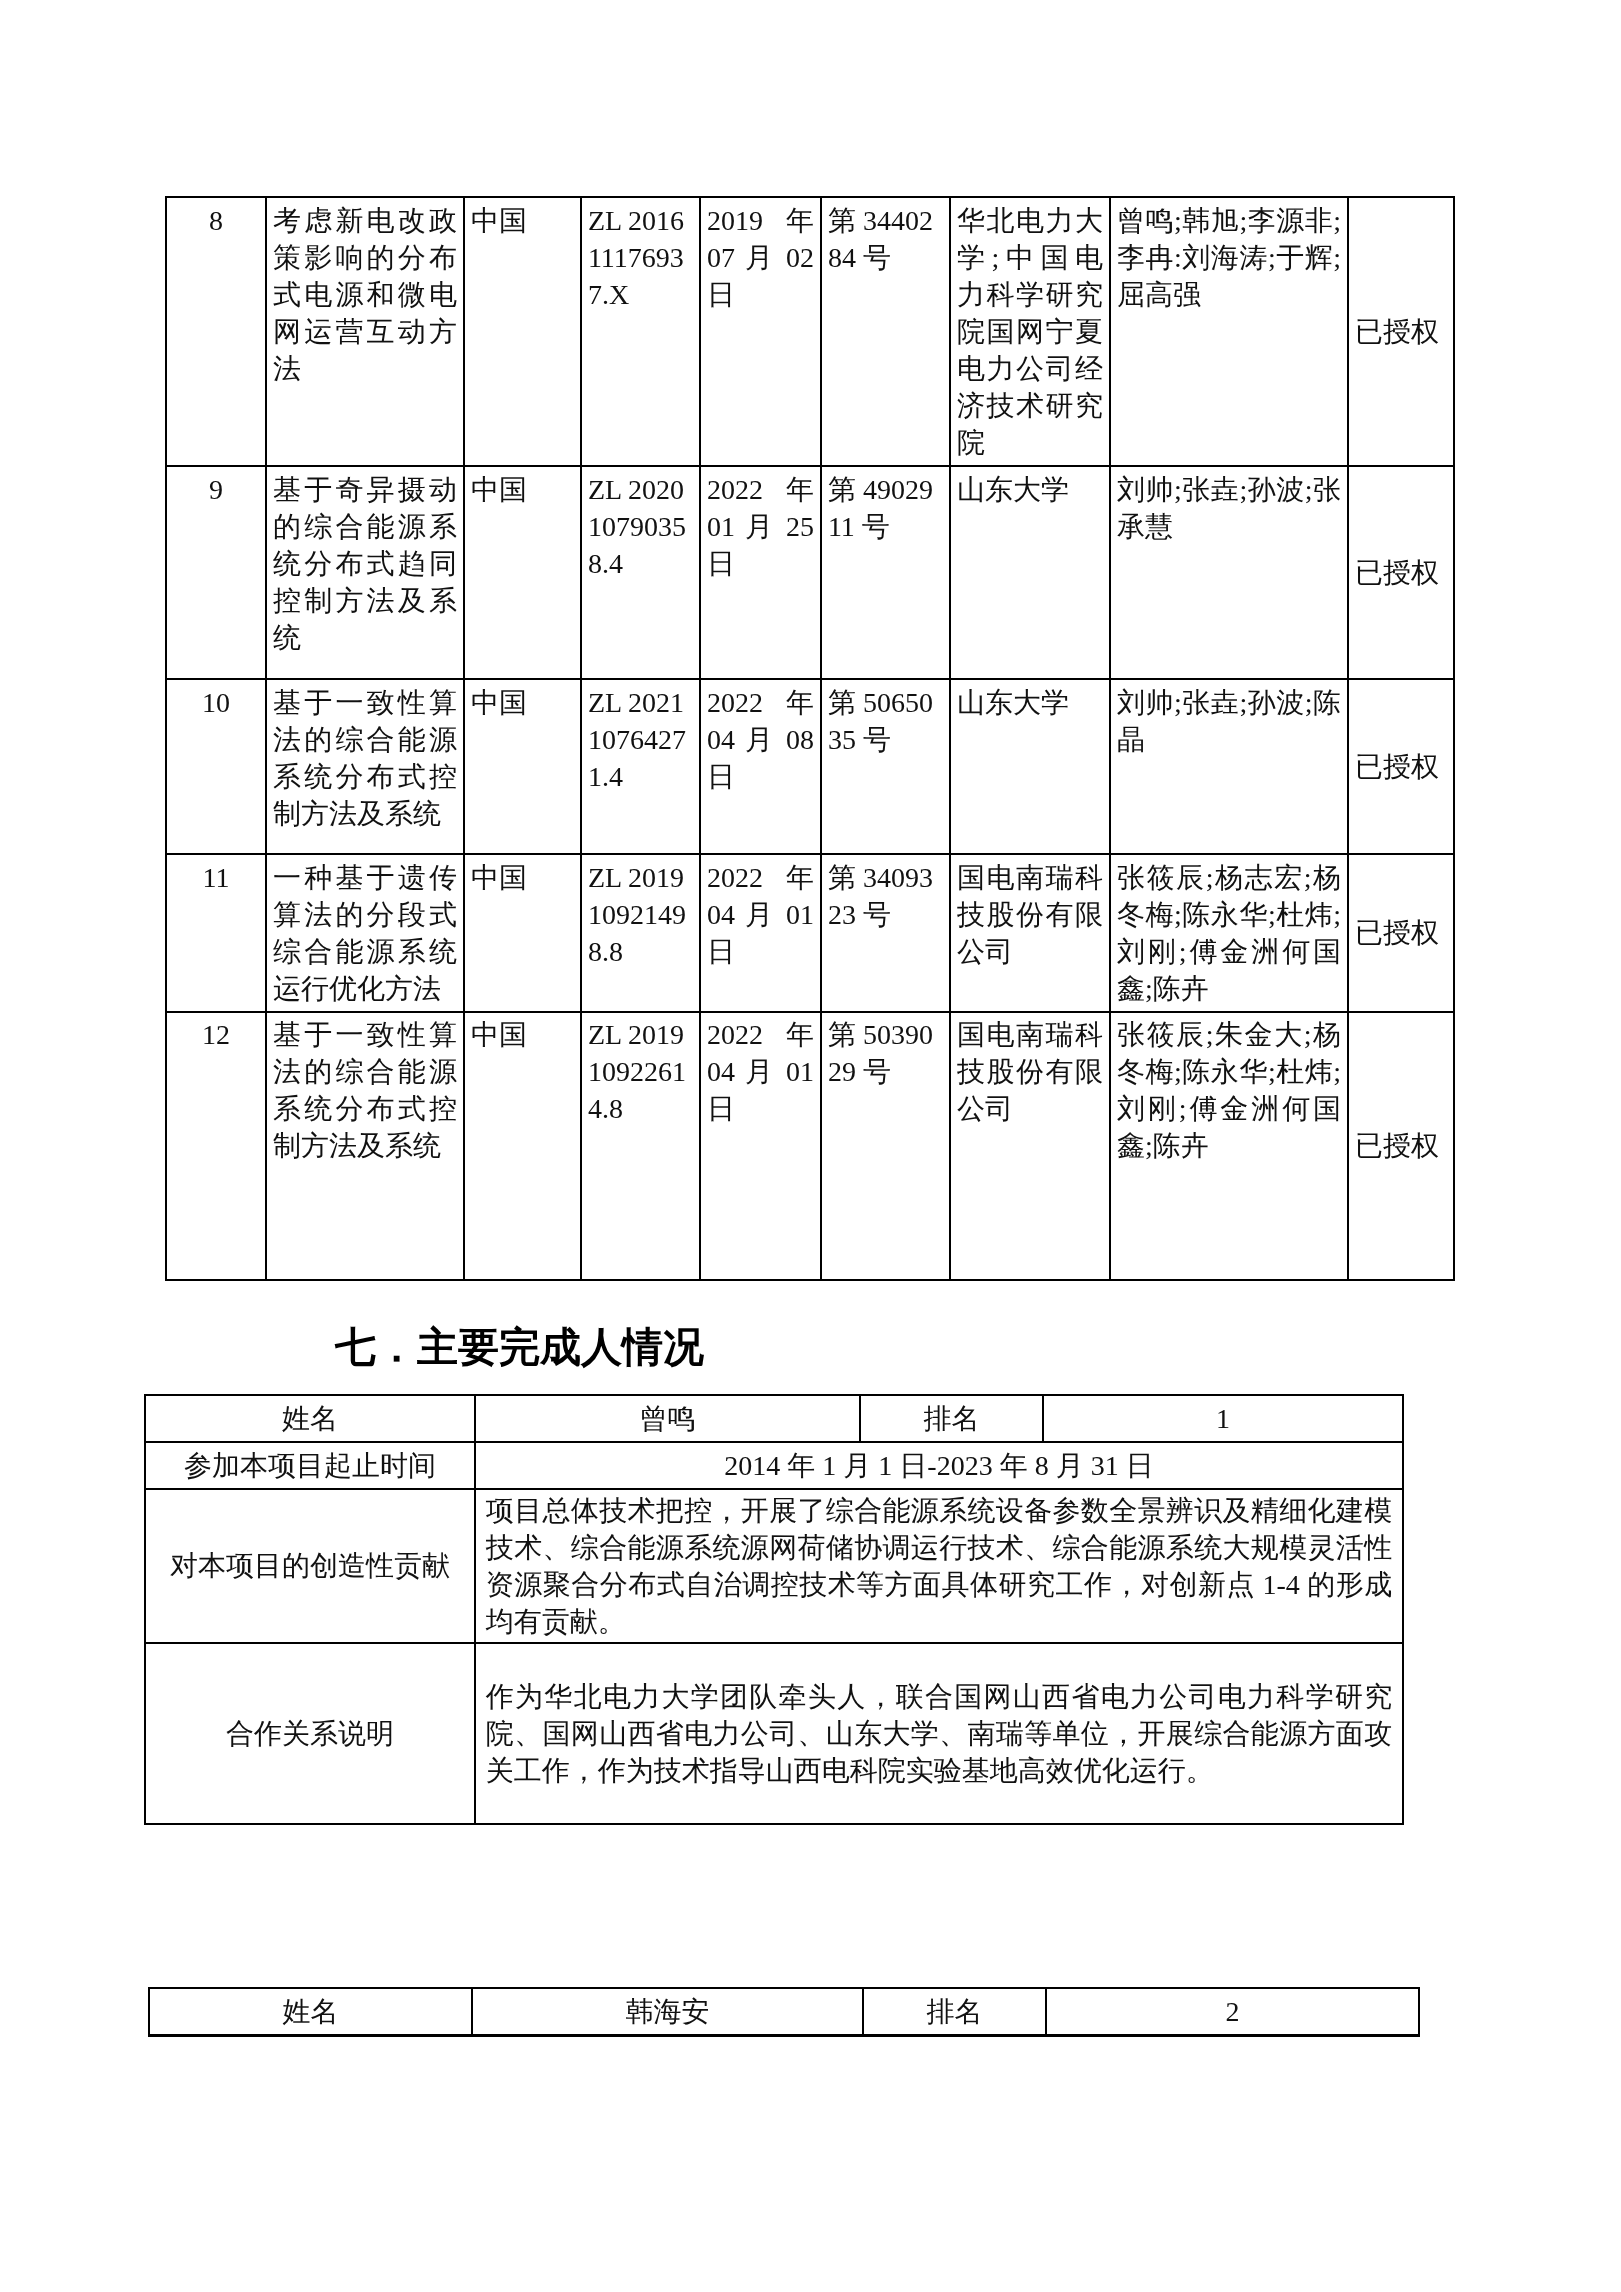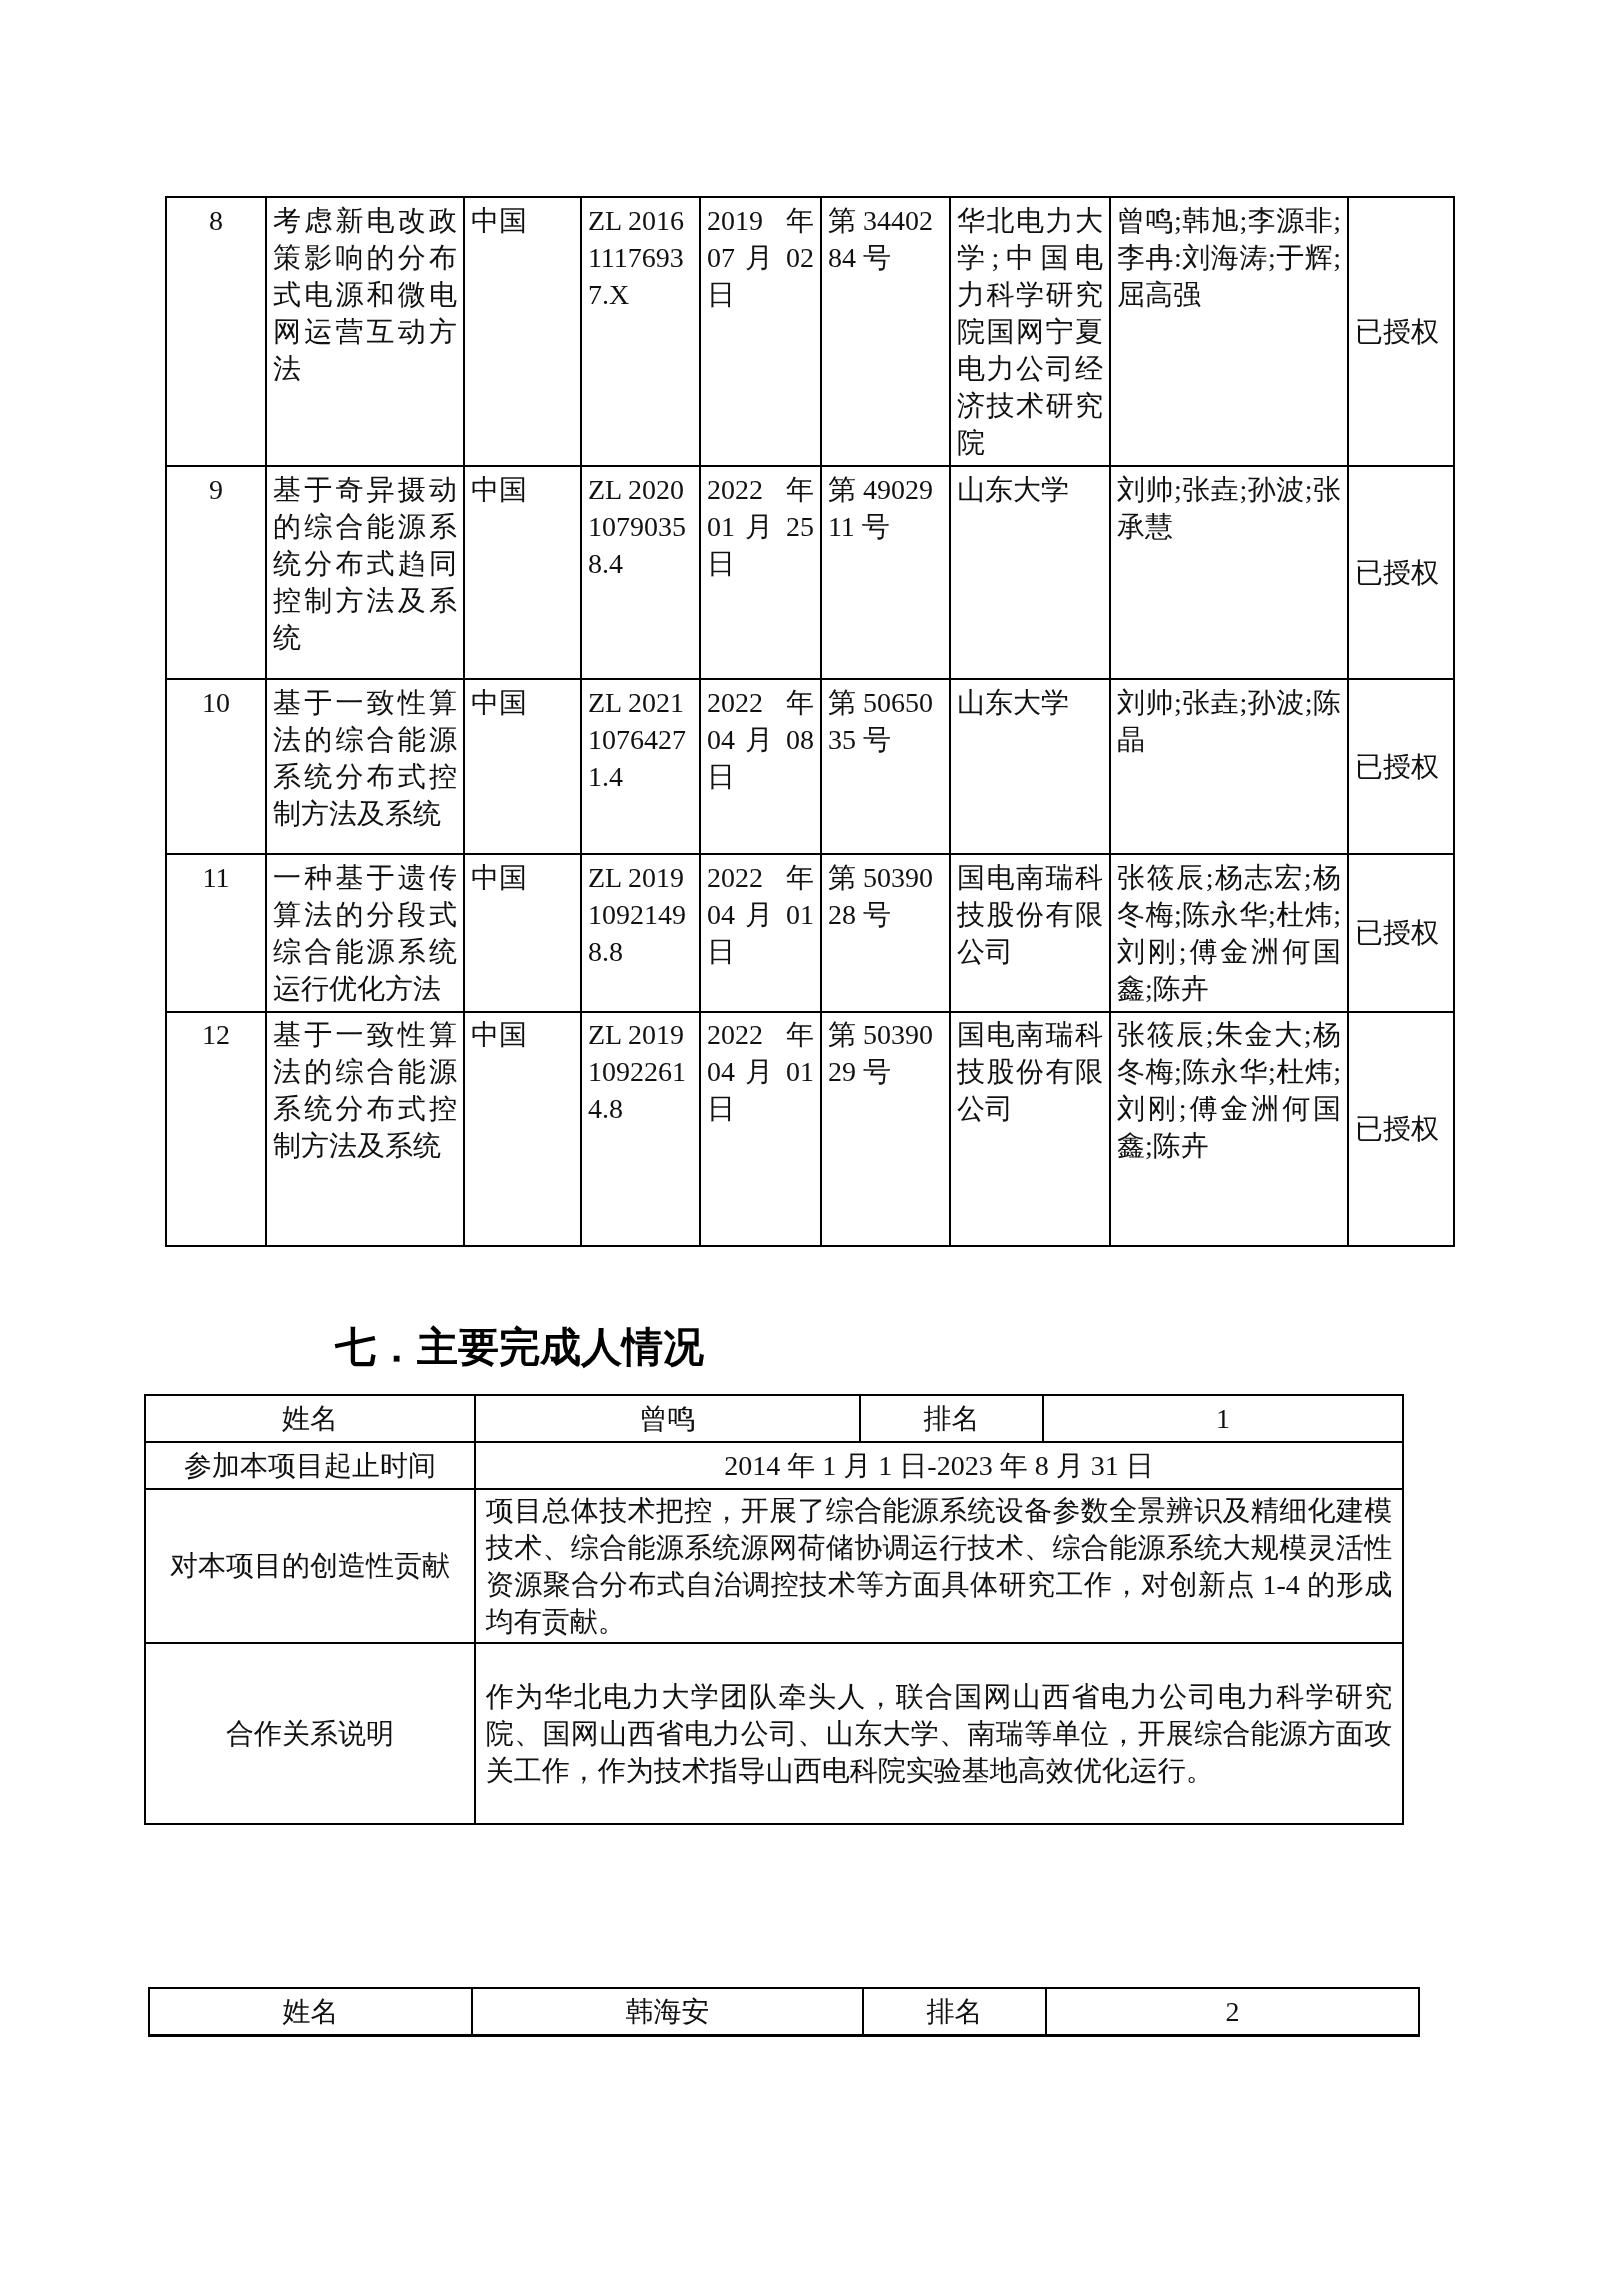--- a/index.html
+++ b/index.html
@@ -90,26 +90,26 @@
           <td class="c-owner">山东大学</td>
           <td class="c-inventors">刘帅;张垚;孙波;陈晶</td>
           <td class="c-status">已授权</td>
         </tr>
         <tr style="height: 140px; margin-left: 29px;">
           <td class="c-seq">11</td>
           <td class="c-title">一种基于遗传算法的分段式综合能源系统运行优化方法</td>
           <td class="c-country">中国</td>
           <td class="c-patent_no">ZL 2019 1092149 8.8</td>
           <td class="c-auth_date">2022 年 04 月 01 日</td>
-          <td class="c-cert_no">第 5039028 号</td>
+          <td class="c-cert_no">第 3409323 号</td>
           <td class="c-owner">国电南瑞科技股份有限公司</td>
           <td class="c-inventors">张筱辰;杨志宏;杨冬梅;陈永华;杜炜;刘刚;傅金洲何国鑫;陈卉</td>
           <td class="c-status">已授权</td>
         </tr>
-        <tr style="height: 234px;">
+        <tr style="height: 268px;">
           <td class="c-seq">12</td>
           <td class="c-title">基于一致性算法的综合能源系统分布式控制方法及系统</td>
           <td class="c-country">中国</td>
           <td class="c-patent_no">ZL 2019 1092261 4.8</td>
           <td class="c-auth_date">2022 年 04 月 01 日</td>
           <td class="c-cert_no">第 5039029 号</td>
           <td class="c-owner">国电南瑞科技股份有限公司</td>
           <td class="c-inventors">张筱辰;朱金大;杨冬梅;陈永华;杜炜;刘刚;傅金洲何国鑫;陈卉</td>
           <td class="c-status">已授权</td>
         </tr>

